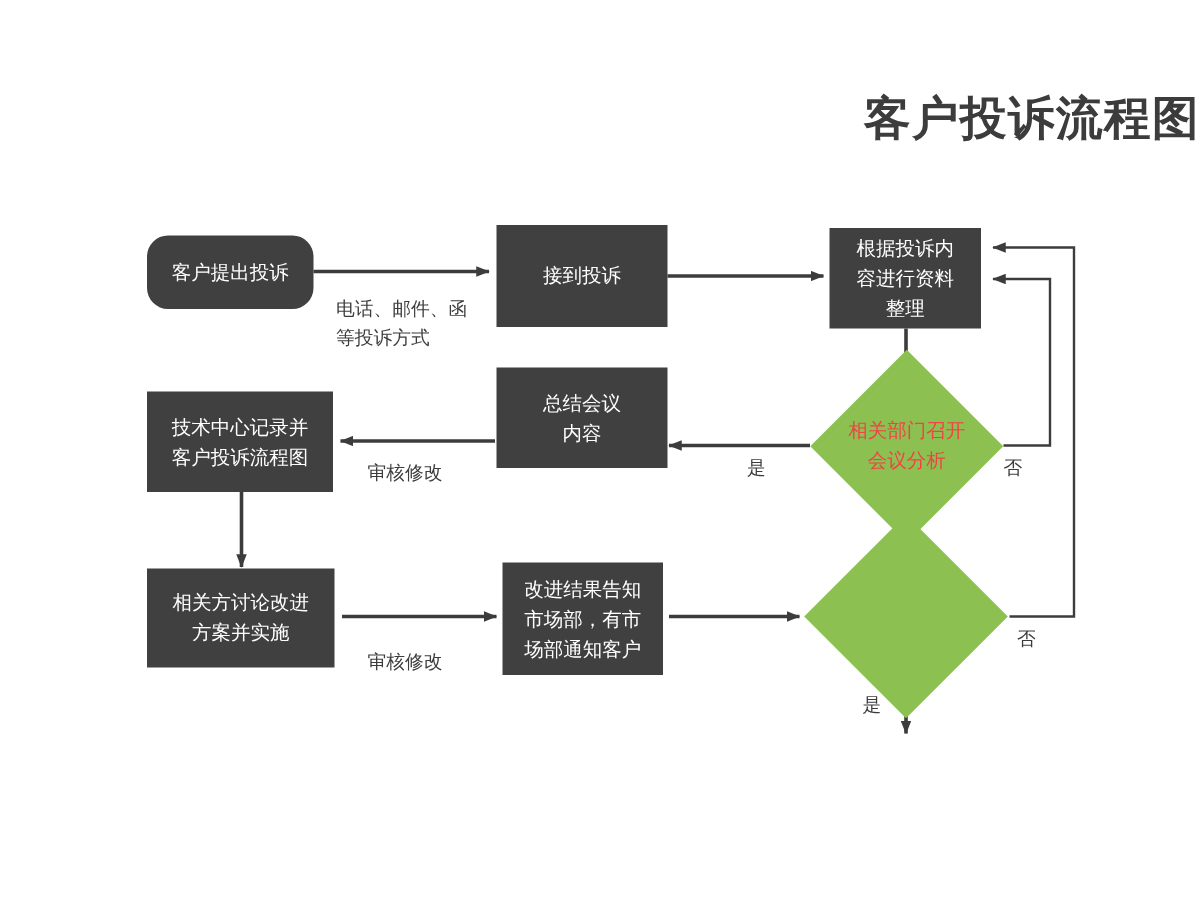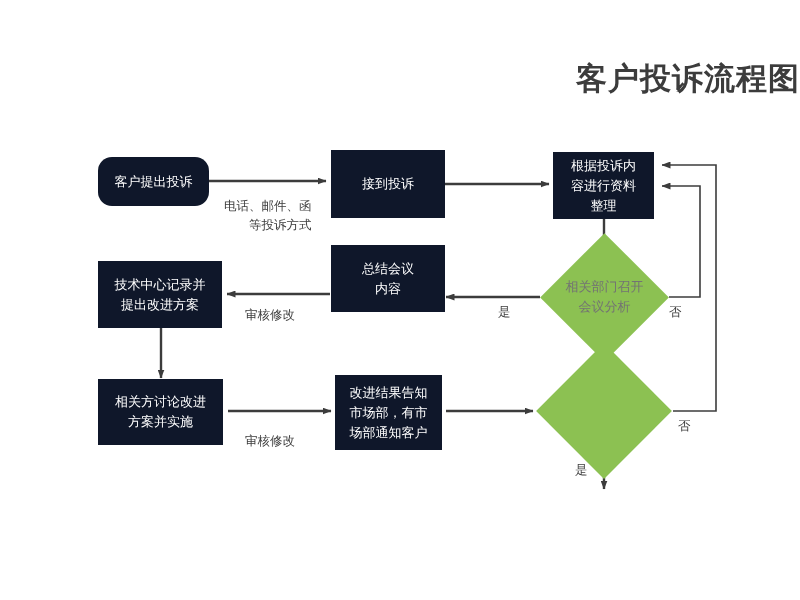--- a/index.html
+++ b/index.html
@@ -30,51 +30,51 @@
     position: absolute;
     box-sizing: border-box;
     display: flex;
     align-items: center;
     justify-content: center;
     color: #ffffff;
     font-size: 13px;
     line-height: 20px;
     text-align: center;
     padding: 2px 6px;
-    background: #0f172a;
+    background: #404040;
   }
   .node.rounded { border-radius: 14px; }
   .node.rect { border-radius: 0; }
   .node .label { white-space: pre-line; display: block; }
 
   .diamond {
     position: absolute;
     background: #8cc152;
     transform: rotate(45deg);
   }
   .diamond-text {
     position: absolute;
     display: flex;
     align-items: center;
     justify-content: center;
-    color: #737373;
+    color: #ef4444;
     font-size: 13px;
     line-height: 20px;
     text-align: center;
     white-space: pre-line;
     pointer-events: none;
   }
 
   .edge-label {
     position: absolute;
     color: #3c3c3c;
     font-size: 12.5px;
     line-height: 19px;
     white-space: pre-line;
-    text-align: right;
+    text-align: left;
   }
   #svg-edges {
     position: absolute;
     left: 0; top: 0;
     width: 800px; height: 600px;
     pointer-events: none;
   }
 </style>
 </head>
 <body>
@@ -134,21 +134,21 @@
   <div class="diamond-text" style="left:537px; top:267px; width:135px; height:60px;">相关部门召开
 会议分析</div>
 
   <div class="node rect" style="left:331px; top:245px; width:114px; height:67px;">
     <span class="label">总结会议
 内容</span>
   </div>
 
   <div class="node rect" style="left:98px; top:261px; width:124px; height:67px;">
     <span class="label">技术中心记录并
-提出改进方案</span>
+客户投诉流程图</span>
   </div>
 
   <div class="node rect" style="left:335px; top:375px; width:107px; height:75px;">
     <span class="label">改进结果告知
 市场部，有市
 场部通知客户</span>
   </div>
 
   <div class="node rect" style="left:98px; top:379px; width:125px; height:66px;">
     <span class="label">相关方讨论改进

